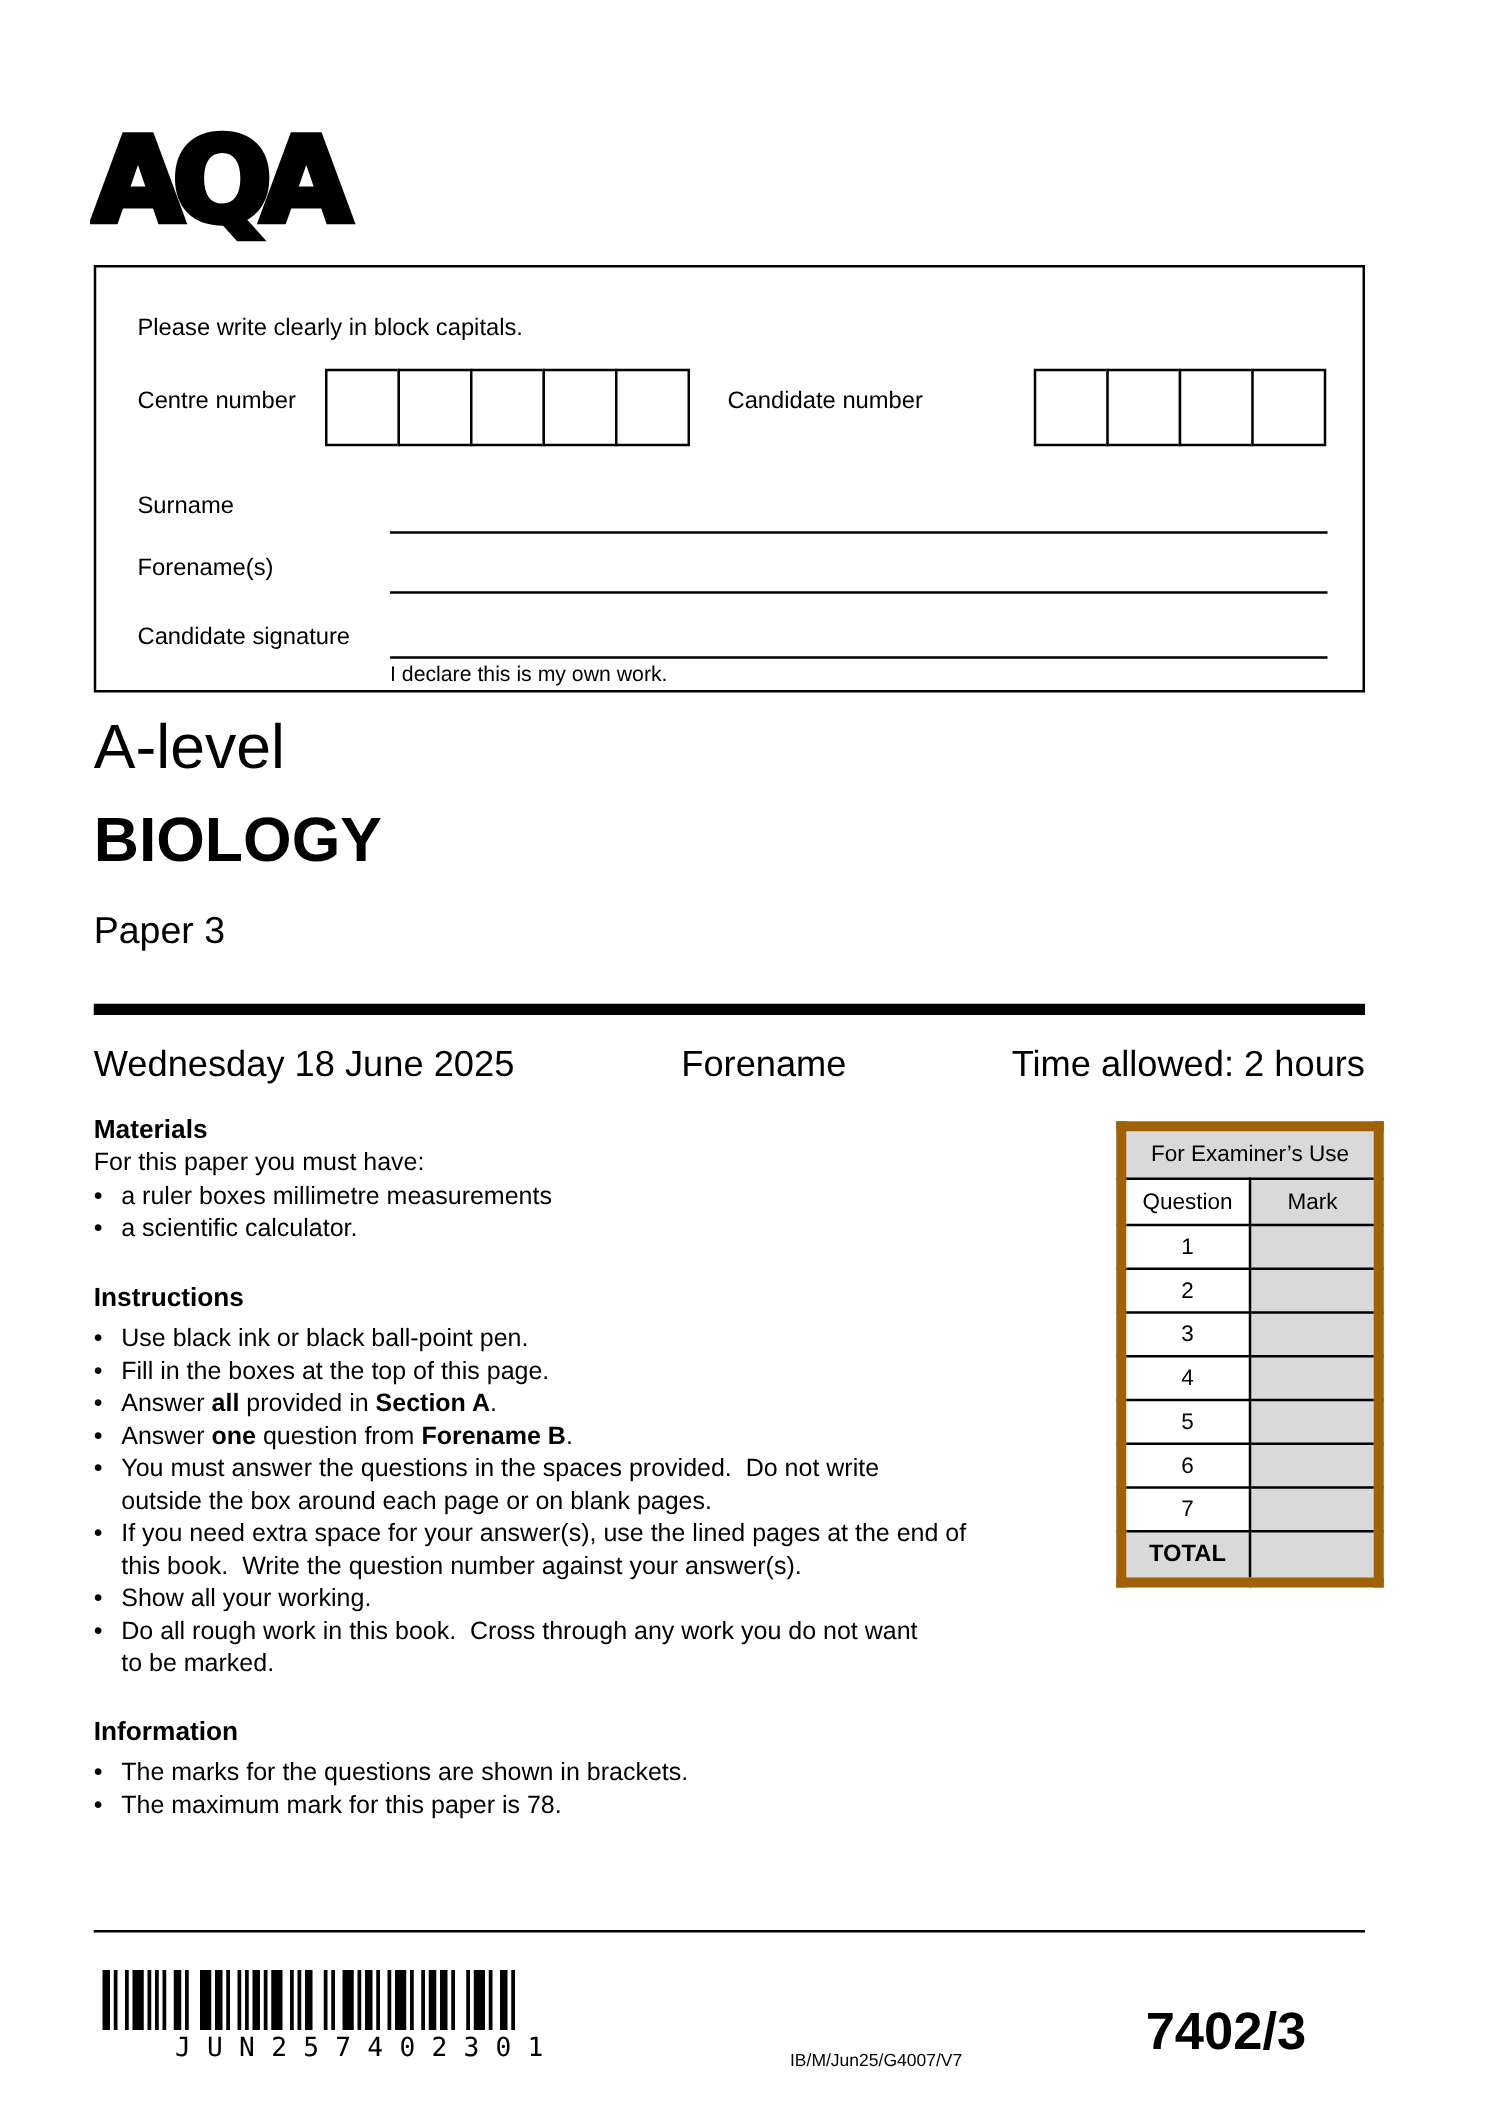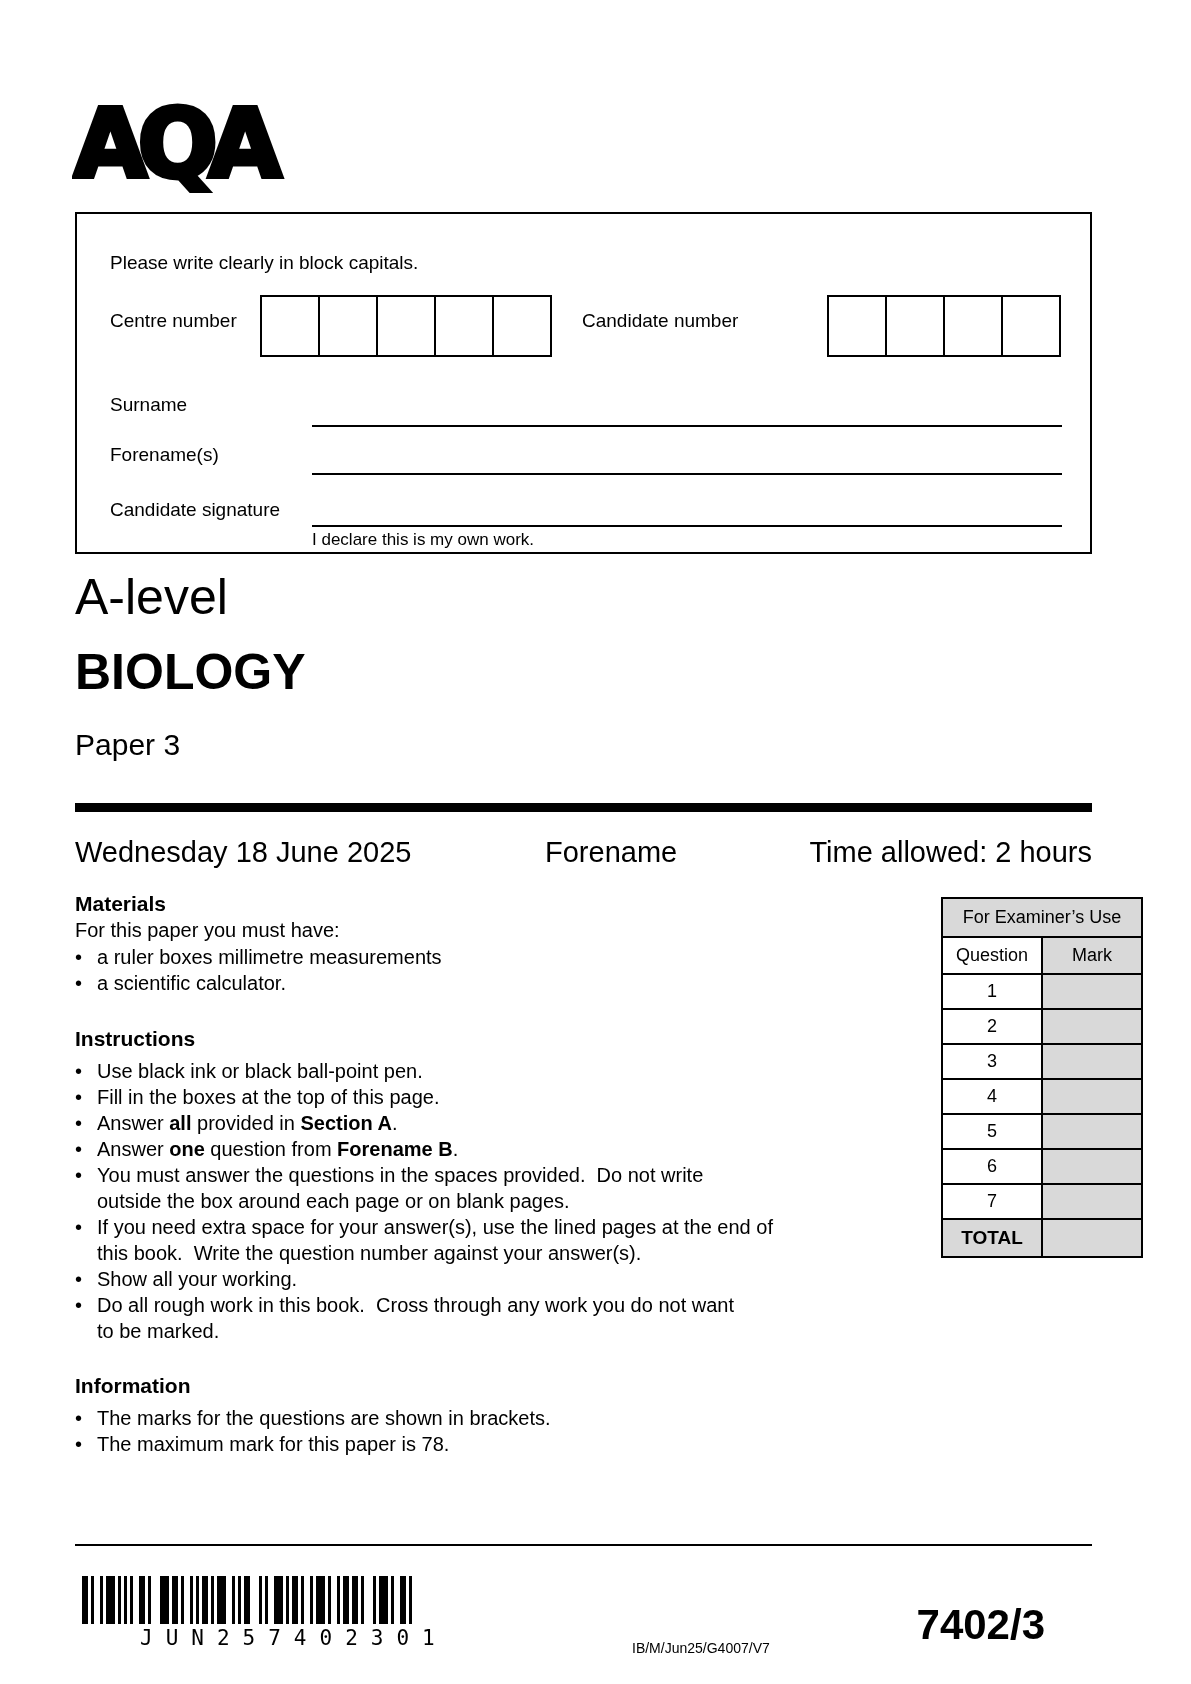--- a/index.html
+++ b/index.html
@@ -27,21 +27,21 @@
 
   
   .sec-h{font-size:21px;font-weight:bold;line-height:26px;}
   .body-text{font-size:20px;line-height:27px;}
   .bullet-row{display:flex;}
   .bullet{width:22px;flex:none;font-size:20px;line-height:26px;}
   .bullet-text{white-space:pre-wrap;font-size:20px;line-height:26px;}
   .b{font-weight:bold;}
 
   
-  table.exam{border-collapse:collapse;border:1px solid #a16207;margin-left:48px;}
+  table.exam{border-collapse:collapse;border:8px solid #a16207;}
   .exam td{border:2px solid #000;font-size:18px;text-align:center;vertical-align:middle;padding:0;}
   .exam .title-cell{background:#d9d9d9;height:37px;}
   .exam .qh{background:#fff;width:98px;height:35px;}
   .exam .mh{background:#d9d9d9;width:98px;}
   .exam .q{background:#fff;height:33px;}
   .exam .m{background:#d9d9d9;}
   .exam .total{background:#d9d9d9;font-weight:bold;height:36px;font-size:19px;}
 
   
   .barcode{position:absolute;height:48px;}

